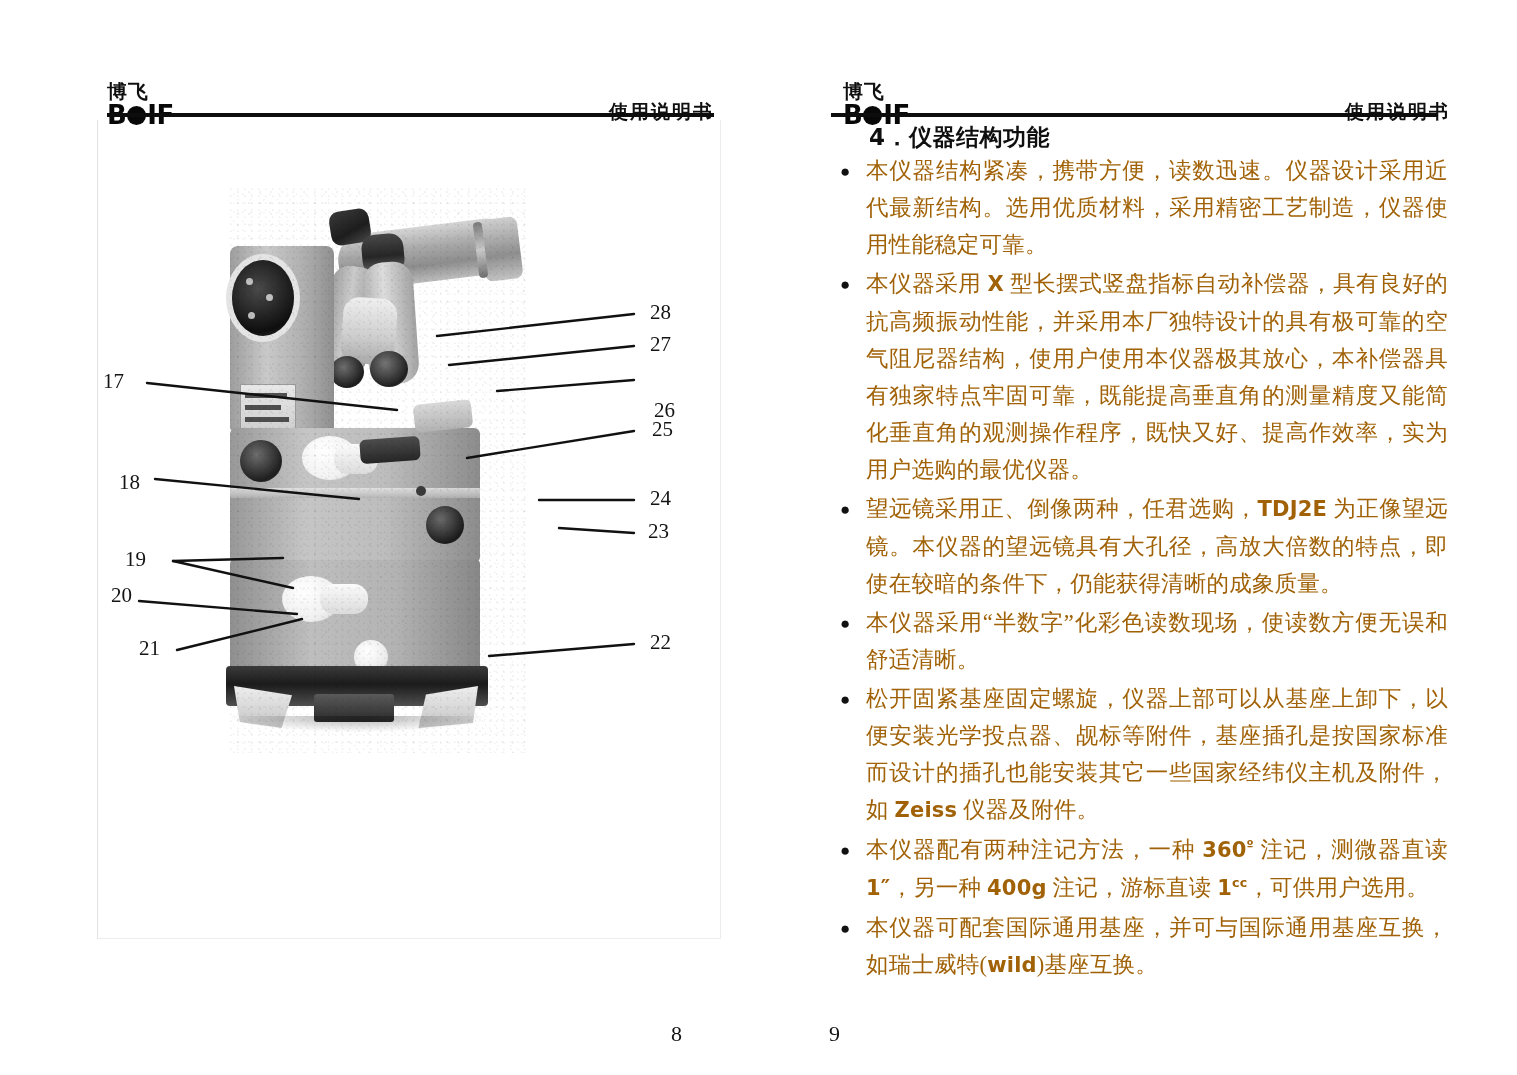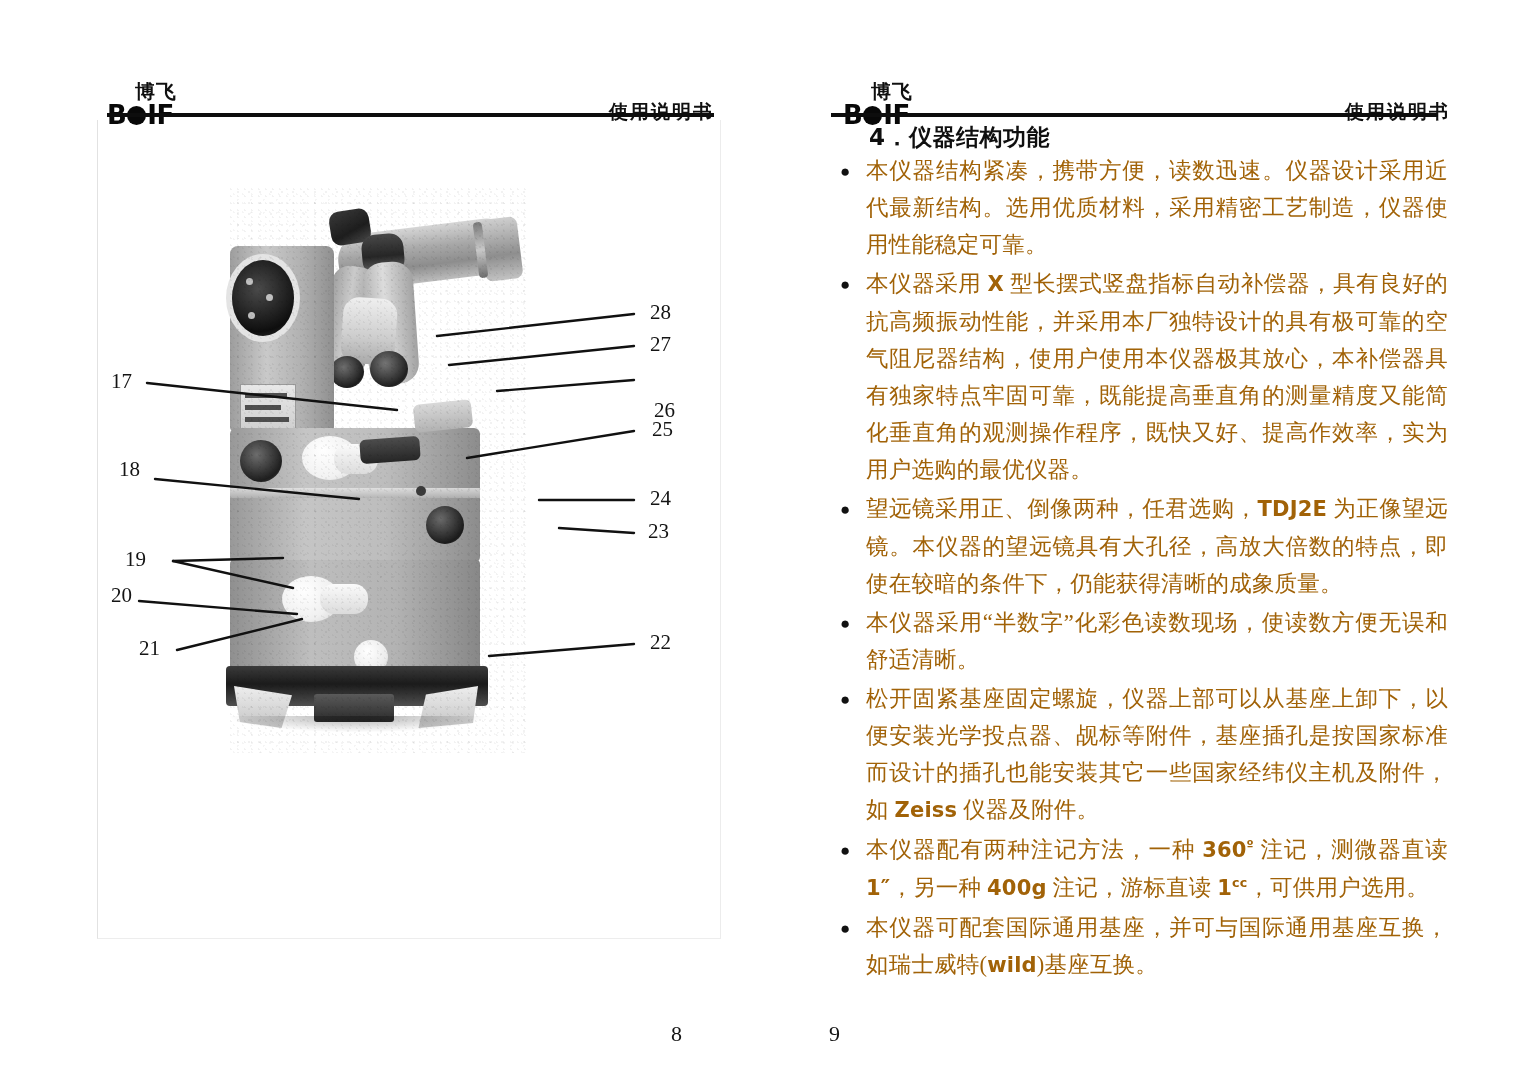--- a/index.html
+++ b/index.html
@@ -17,21 +17,21 @@
   
   .page{position:absolute;top:0;height:1075px;}
   .page-left{left:0;width:760px;}
   .page-right{left:760px;width:757px;}
 
   
   .header{position:absolute;display:flex;align-items:flex-end;justify-content:space-between;}
   .header-left{left:107px;top:63px;width:607px;}
   .header-right{left:83px;top:63px;width:607px;}
 
-  .logo{line-height:1;display:block;text-align:right;}
+  .logo{line-height:1;display:block;}
   .logo-cn{
     font-family:"DejaVu Sans","Liberation Sans",sans-serif;
     font-weight:bold;font-size:19px;letter-spacing:1px;
     color:#101010;display:block;
     transform:scaleX(1.05);transform-origin:left bottom;
     margin-bottom:1px;
   }
   .logo-en{
     font-family:"DejaVu Sans","Liberation Sans",sans-serif;
     font-weight:bold;font-size:26px;letter-spacing:-0.5px;
@@ -396,22 +396,22 @@
             <path d="M537,186 L340,208"></path>
             <path d="M537,218 L352,237"></path>
             <path d="M537,252 L400,263"></path>
             <path d="M537,303 L370,330"></path>
             <path d="M537,372 L442,372"></path>
             <path d="M537,405 L462,400"></path>
             <path d="M537,516 L392,528"></path>
           </g>
         </svg>
 
-        <span class="cnum" style="left:14px;top:243px;text-align:center;">17</span>
-        <span class="cnum" style="left:22px;top:331px;text-align:right;">18</span>
+        <span class="cnum" style="left:6px;top:243px;text-align:center;">17</span>
+        <span class="cnum" style="left:22px;top:344px;text-align:right;">18</span>
         <span class="cnum" style="left:28px;top:421px;">19</span>
         <span class="cnum" style="left:14px;top:457px;">20</span>
         <span class="cnum" style="left:42px;top:510px;">21</span>
 
         <span class="cnum" style="left:553px;top:174px;">28</span>
         <span class="cnum" style="left:553px;top:206px;">27</span>
         <span class="cnum" style="left:557px;top:240px;margin-top:32px;">26</span>
         <span class="cnum" style="left:555px;top:291px;">25</span>
         <span class="cnum" style="left:553px;top:360px;">24</span>
         <span class="cnum" style="left:551px;top:393px;">23</span>

